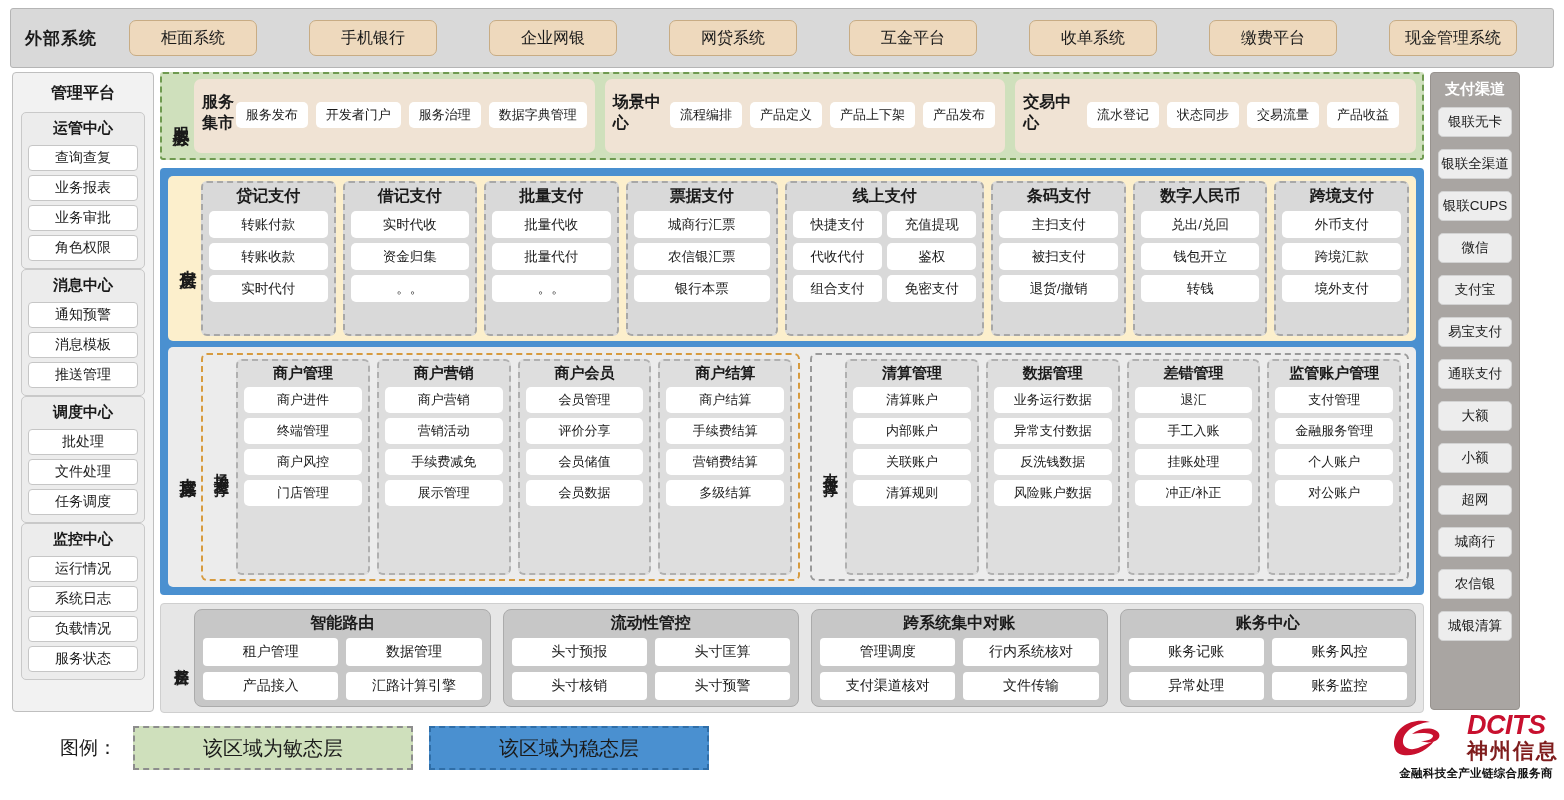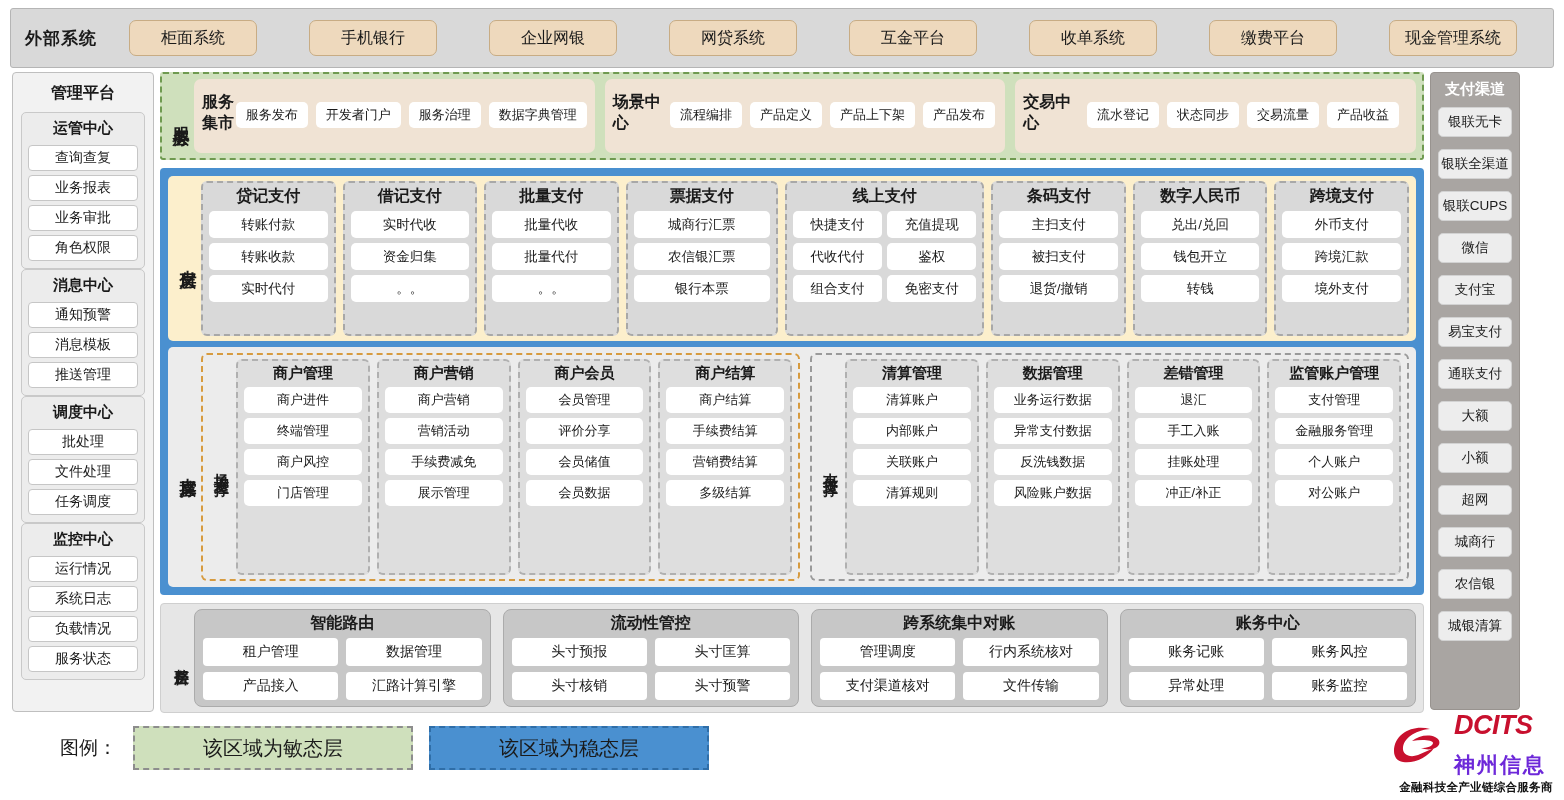--- a/index.html
+++ b/index.html
@@ -169,25 +169,25 @@
   .legend-chip {
     height:44px; min-width:280px; padding:0 20px;
     display:flex; align-items:center; justify-content:center;
     font-size:20px; border:2px dashed #8d8d8d;
   }
   .legend-green { background:#cfe0bc; }
   .legend-blue { background:#4a90d0; border-color:#2f6ea8; }
 
   
   .logo { position:absolute; left:1388px; top:712px; width:176px; height:84px; }
-  .logo-row { display:flex; align-items:center; gap:4px; }
+  .logo-row { display:flex; align-items:center; gap:17px; }
   .logo-mark { width:62px; height:46px; flex:0 0 62px; }
   .logo-words { display:flex; flex-direction:column; line-height:1; }
   .logo-en { font-size:27px; font-weight:bold; color:#c8102e; letter-spacing:-0.5px; font-style:italic; }
-  .logo-cn { font-size:21px; font-weight:bold; color:#6d28d9; letter-spacing:2px; margin-top:15px; }
+  .logo-cn { font-size:21px; font-weight:bold; color:#7f1d1d; letter-spacing:2px; margin-top:1px; }
   .logo-tag { font-size:11.5px; font-weight:bold; color:#111; margin-top:5px; text-align:center; letter-spacing:0.3px; }
 </style>
 </head>
 <body>
 
 <div class="page">
 
   <div class="ext-bar">
     <div class="ext-title">外部系统</div>
     <div class="ext-items" id="ext-items">

